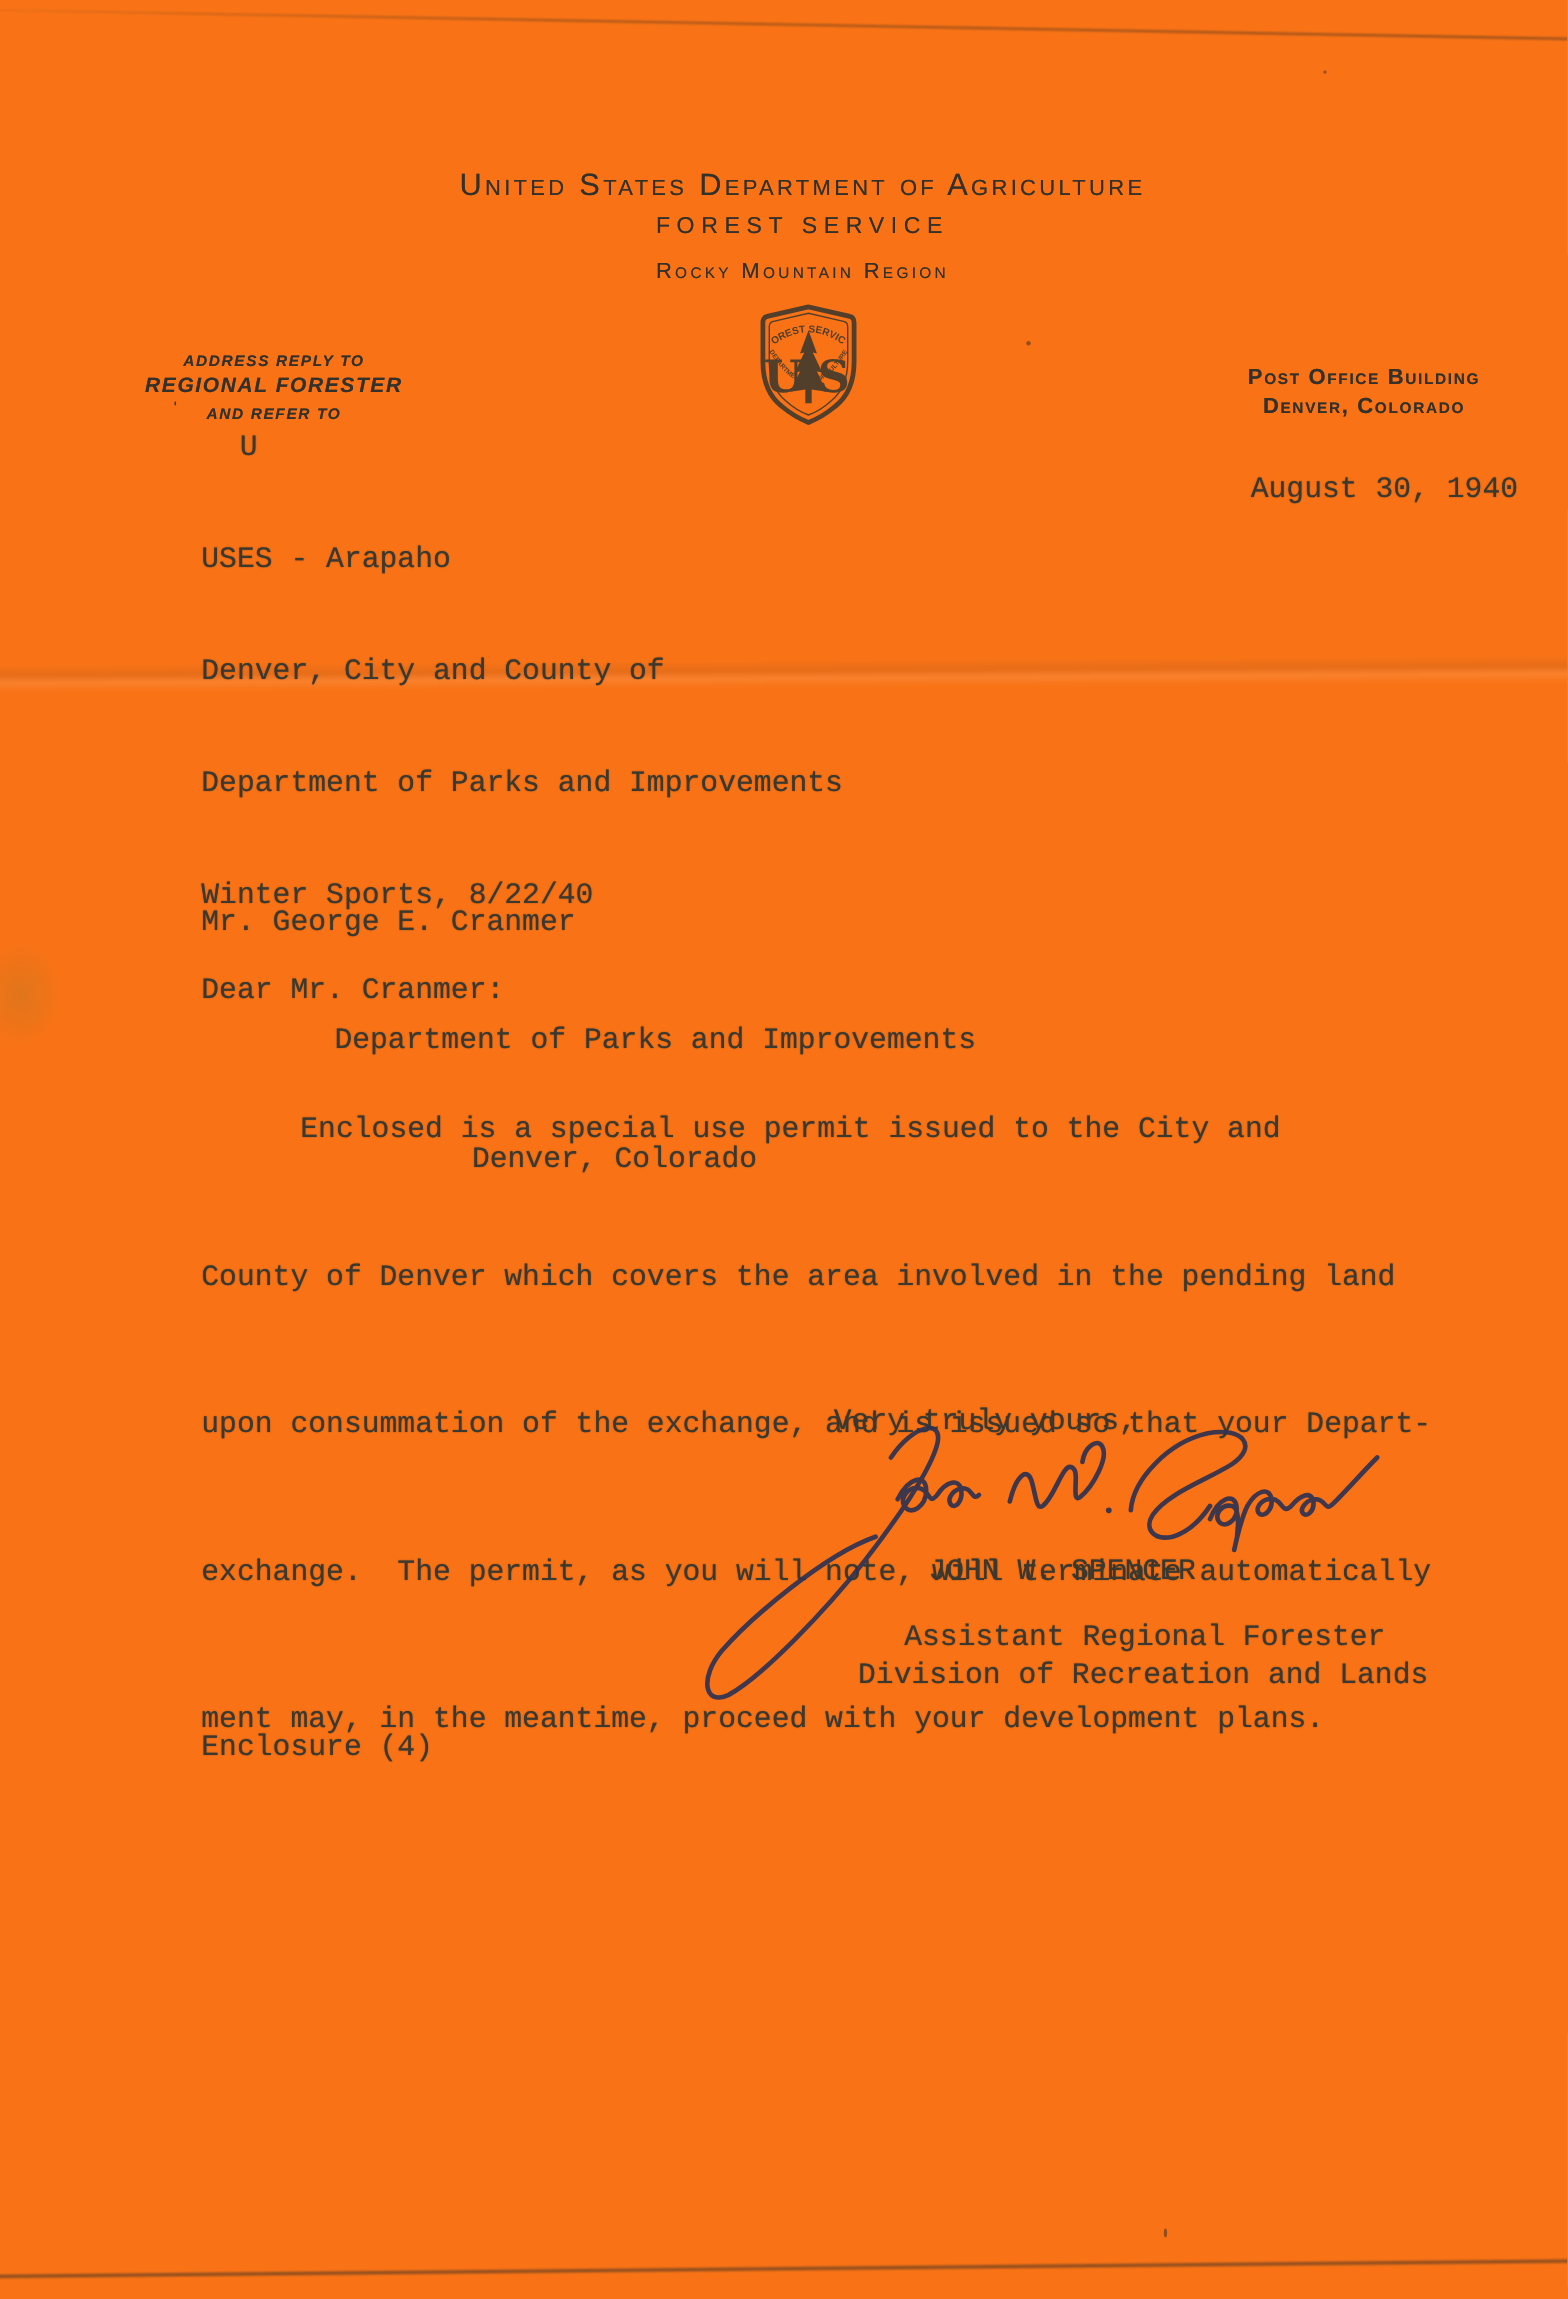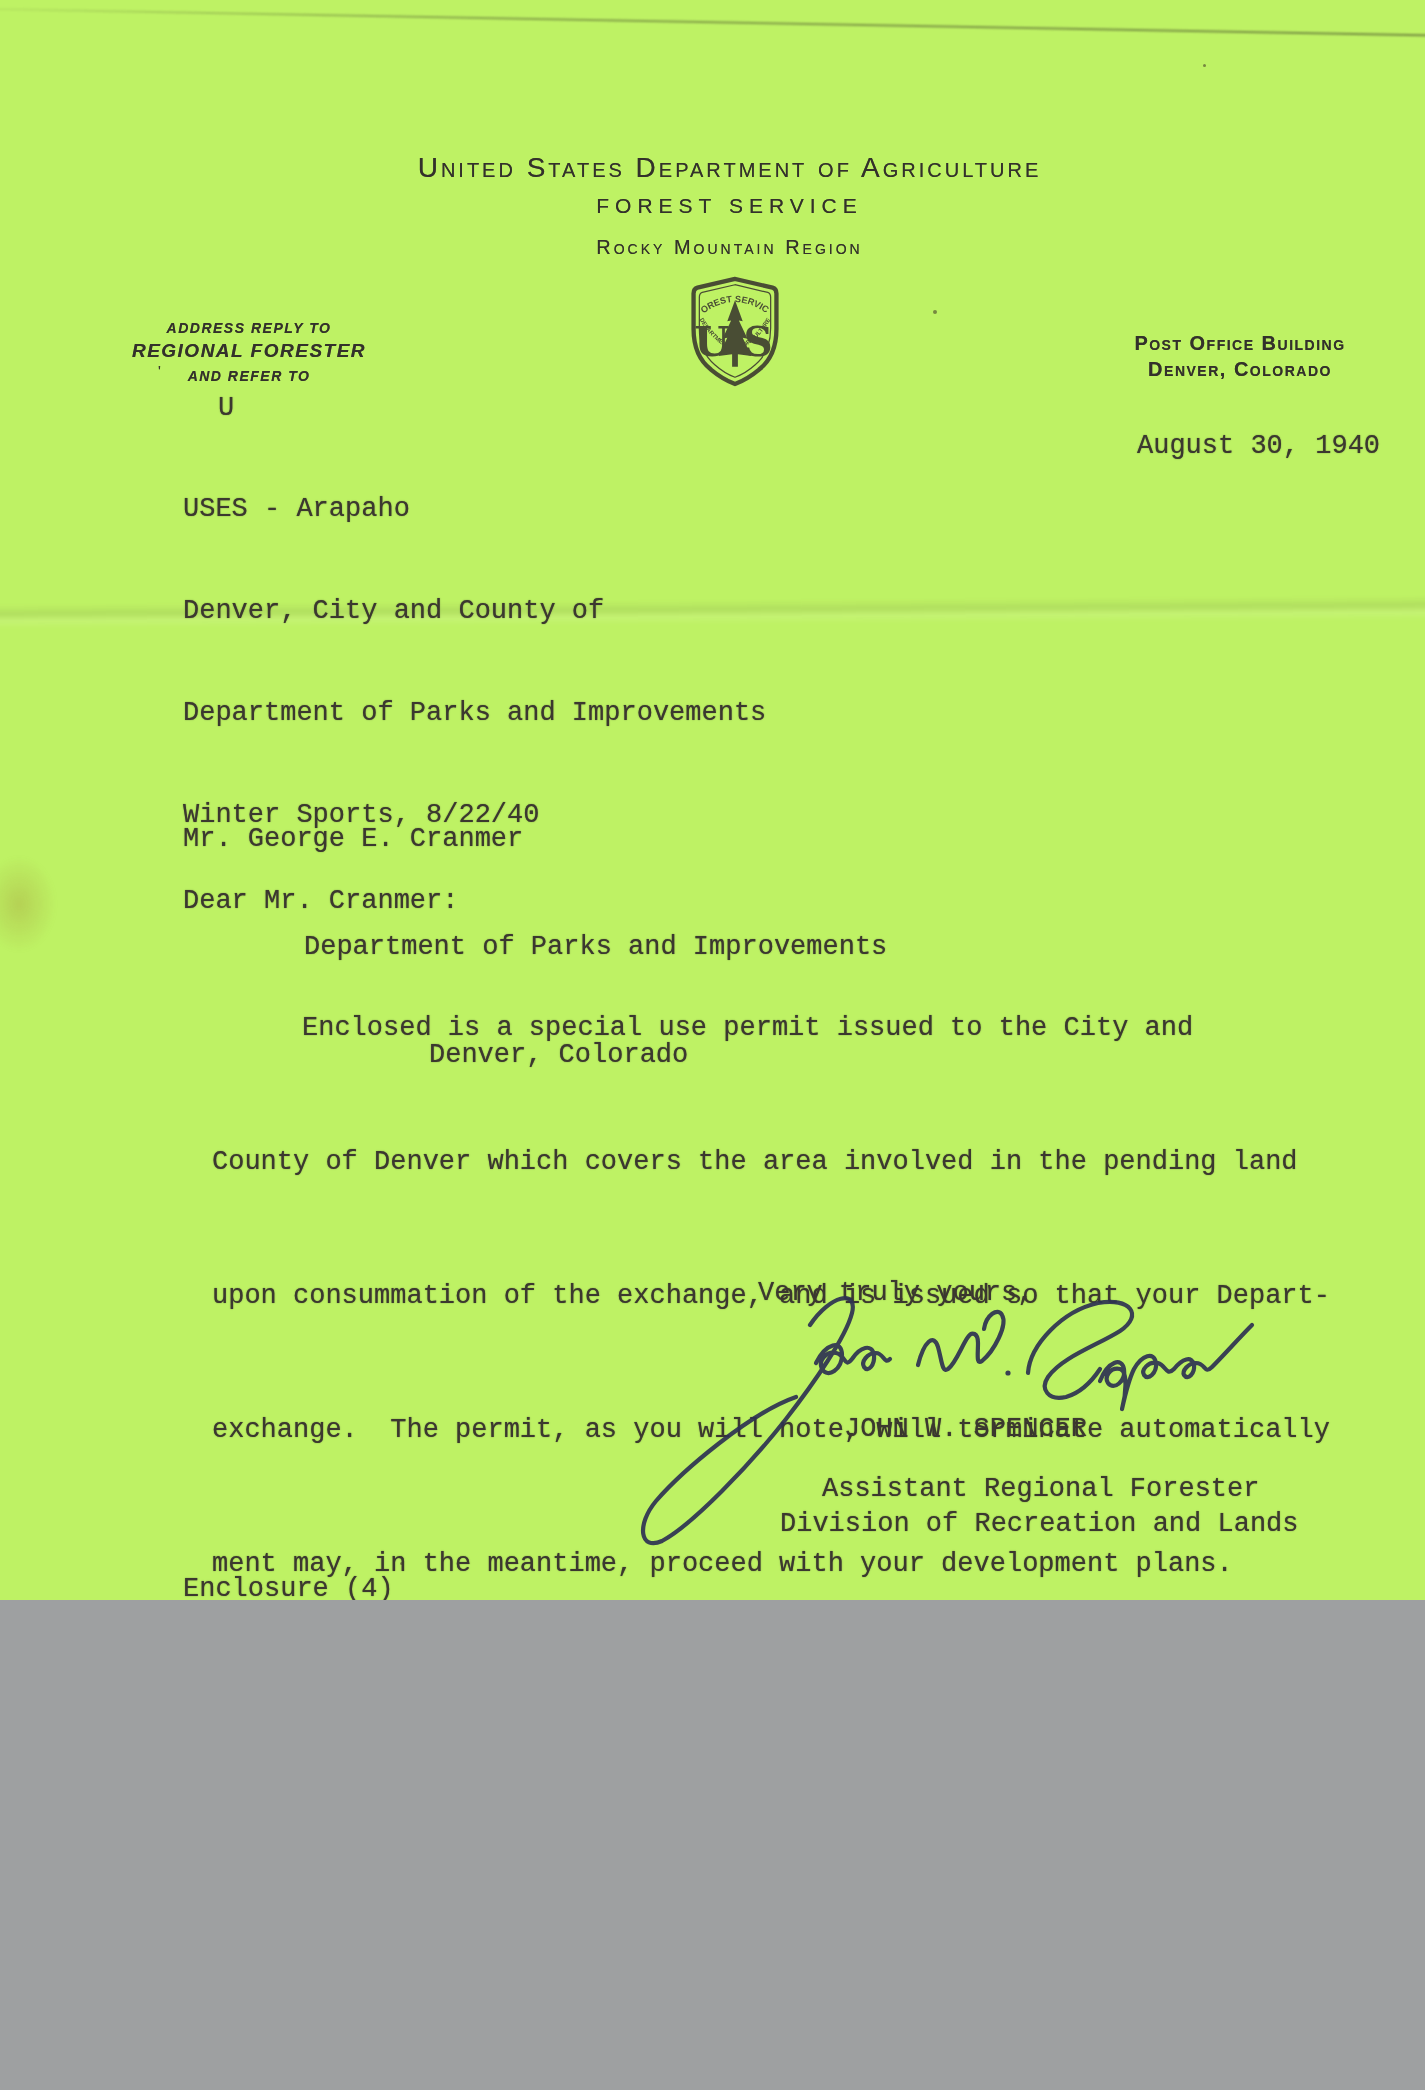--- a/index.html
+++ b/index.html
@@ -1,18 +1,18 @@
 <!DOCTYPE html>
 <html><head>
 <meta charset="utf-8">
 <style>
   html,body{margin:0;padding:0;background:#9ea0a1;}
   .scan{
-    position:relative; width:1425px; height:1600px; overflow:hidden;
-    background:#bef264;
+    position:relative; width:1425px; height:2090px; overflow:hidden;
+    background:#f97316;
     font-family:"Liberation Sans", sans-serif;
   }
   
   .paper{
     position:absolute; inset:0;
     clip-path:polygon(0 0,1425px 0,1425px 2056px,0 2070px);
     background:
       radial-gradient(520px 340px at 0% 0%, rgba(40,36,30,0.28), transparent 70%),
       radial-gradient(1100px 760px at 82% 46%, rgba(255,250,235,0.09), transparent 72%),
       linear-gradient(to right, rgba(55,48,40,0.20), rgba(55,48,40,0.05) 9%, transparent 18%, transparent 88%, rgba(55,48,40,0.10)),
@@ -59,21 +59,21 @@
     font-size:27px; color:#3b382f; line-height:34px; white-space:pre;
     text-shadow:0 0 1.2px rgba(59,56,47,0.75);
   }
   .file-code{left:218px; top:391px;}
   .ref-block{left:183px; top:424px;}
   .date-line{left:1137px; top:429px;}
   .recipient{left:183px; top:749px; line-height:36px;}
   .ind1{padding-left:121px;}
   .ind2{padding-left:246px;}
   .salutation{left:183px; top:884px;}
-  .body-par{left:183px; top:947px;margin-left:29px;}
+  .body-par{left:183px; top:947px;}
   .body-par .bline{line-height:27px; margin-bottom:39px;}
   .body-par .indent{padding-left:90px;}
   .valediction{left:758px; top:1276px;}
   .typed-name{left:844px; top:1412px;}
   .sig-title1{left:822px; top:1472px;}
   .sig-title2{left:780px; top:1507px;}
   .enclosure{left:183px; top:1572px;}
   
   .fs-logo{position:absolute; left:682px; top:272px; width:106px; height:118px; opacity:0.88; filter:blur(0.4px);}
   .signature{position:absolute; left:600px; top:1285px; width:660px; height:290px;}

